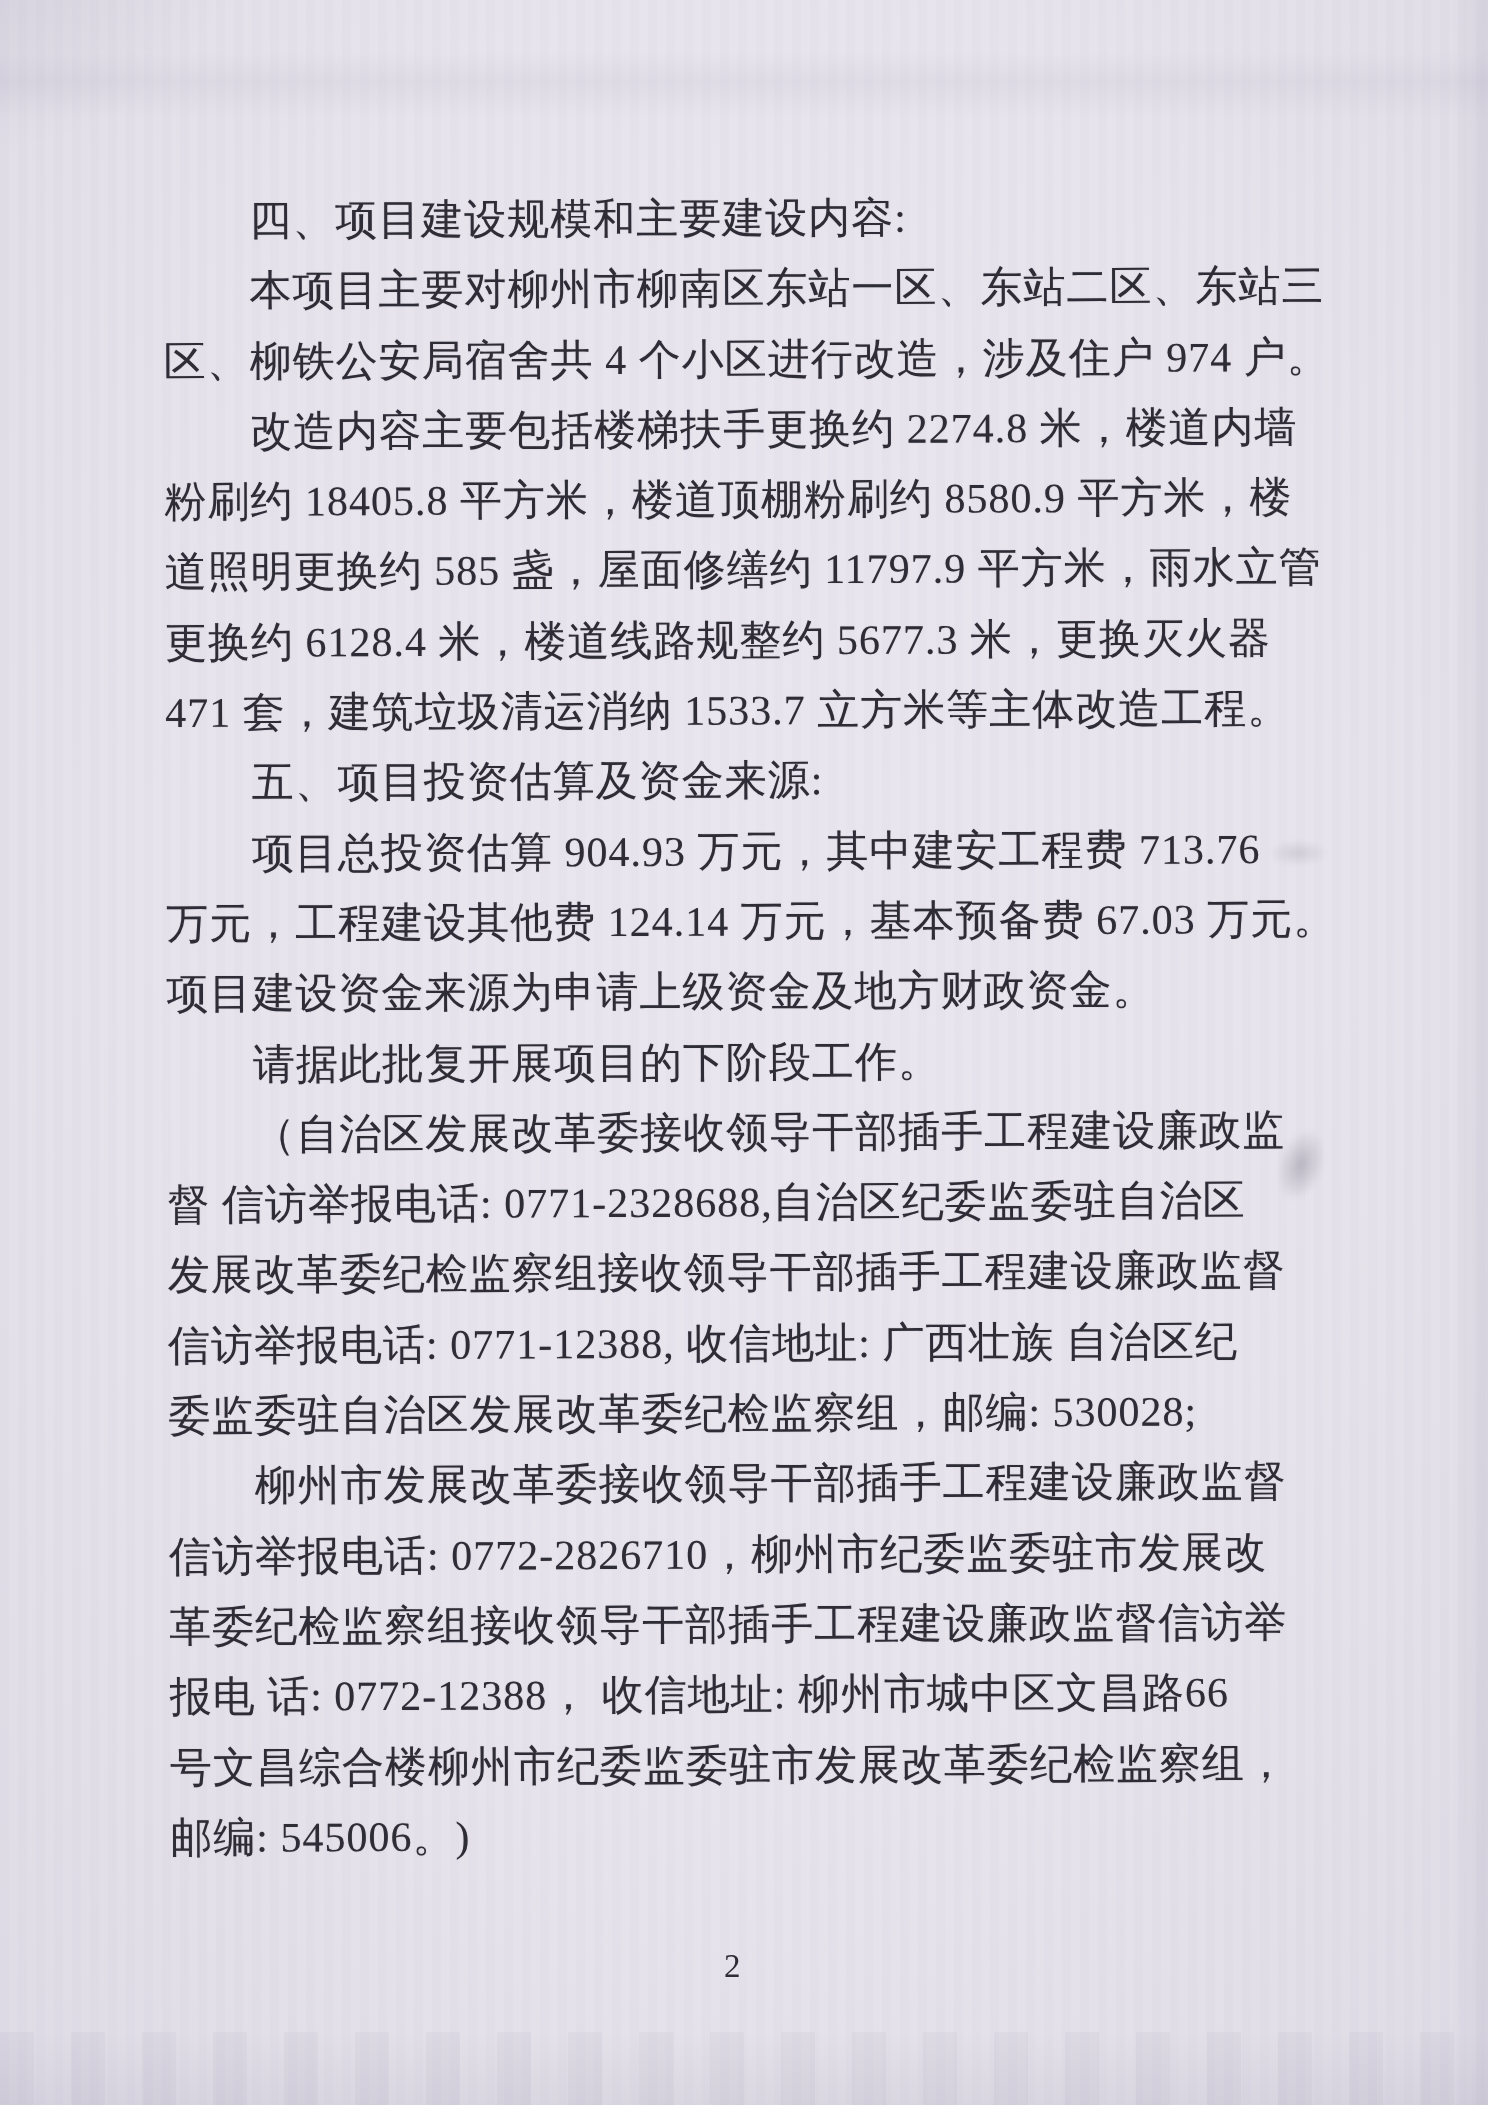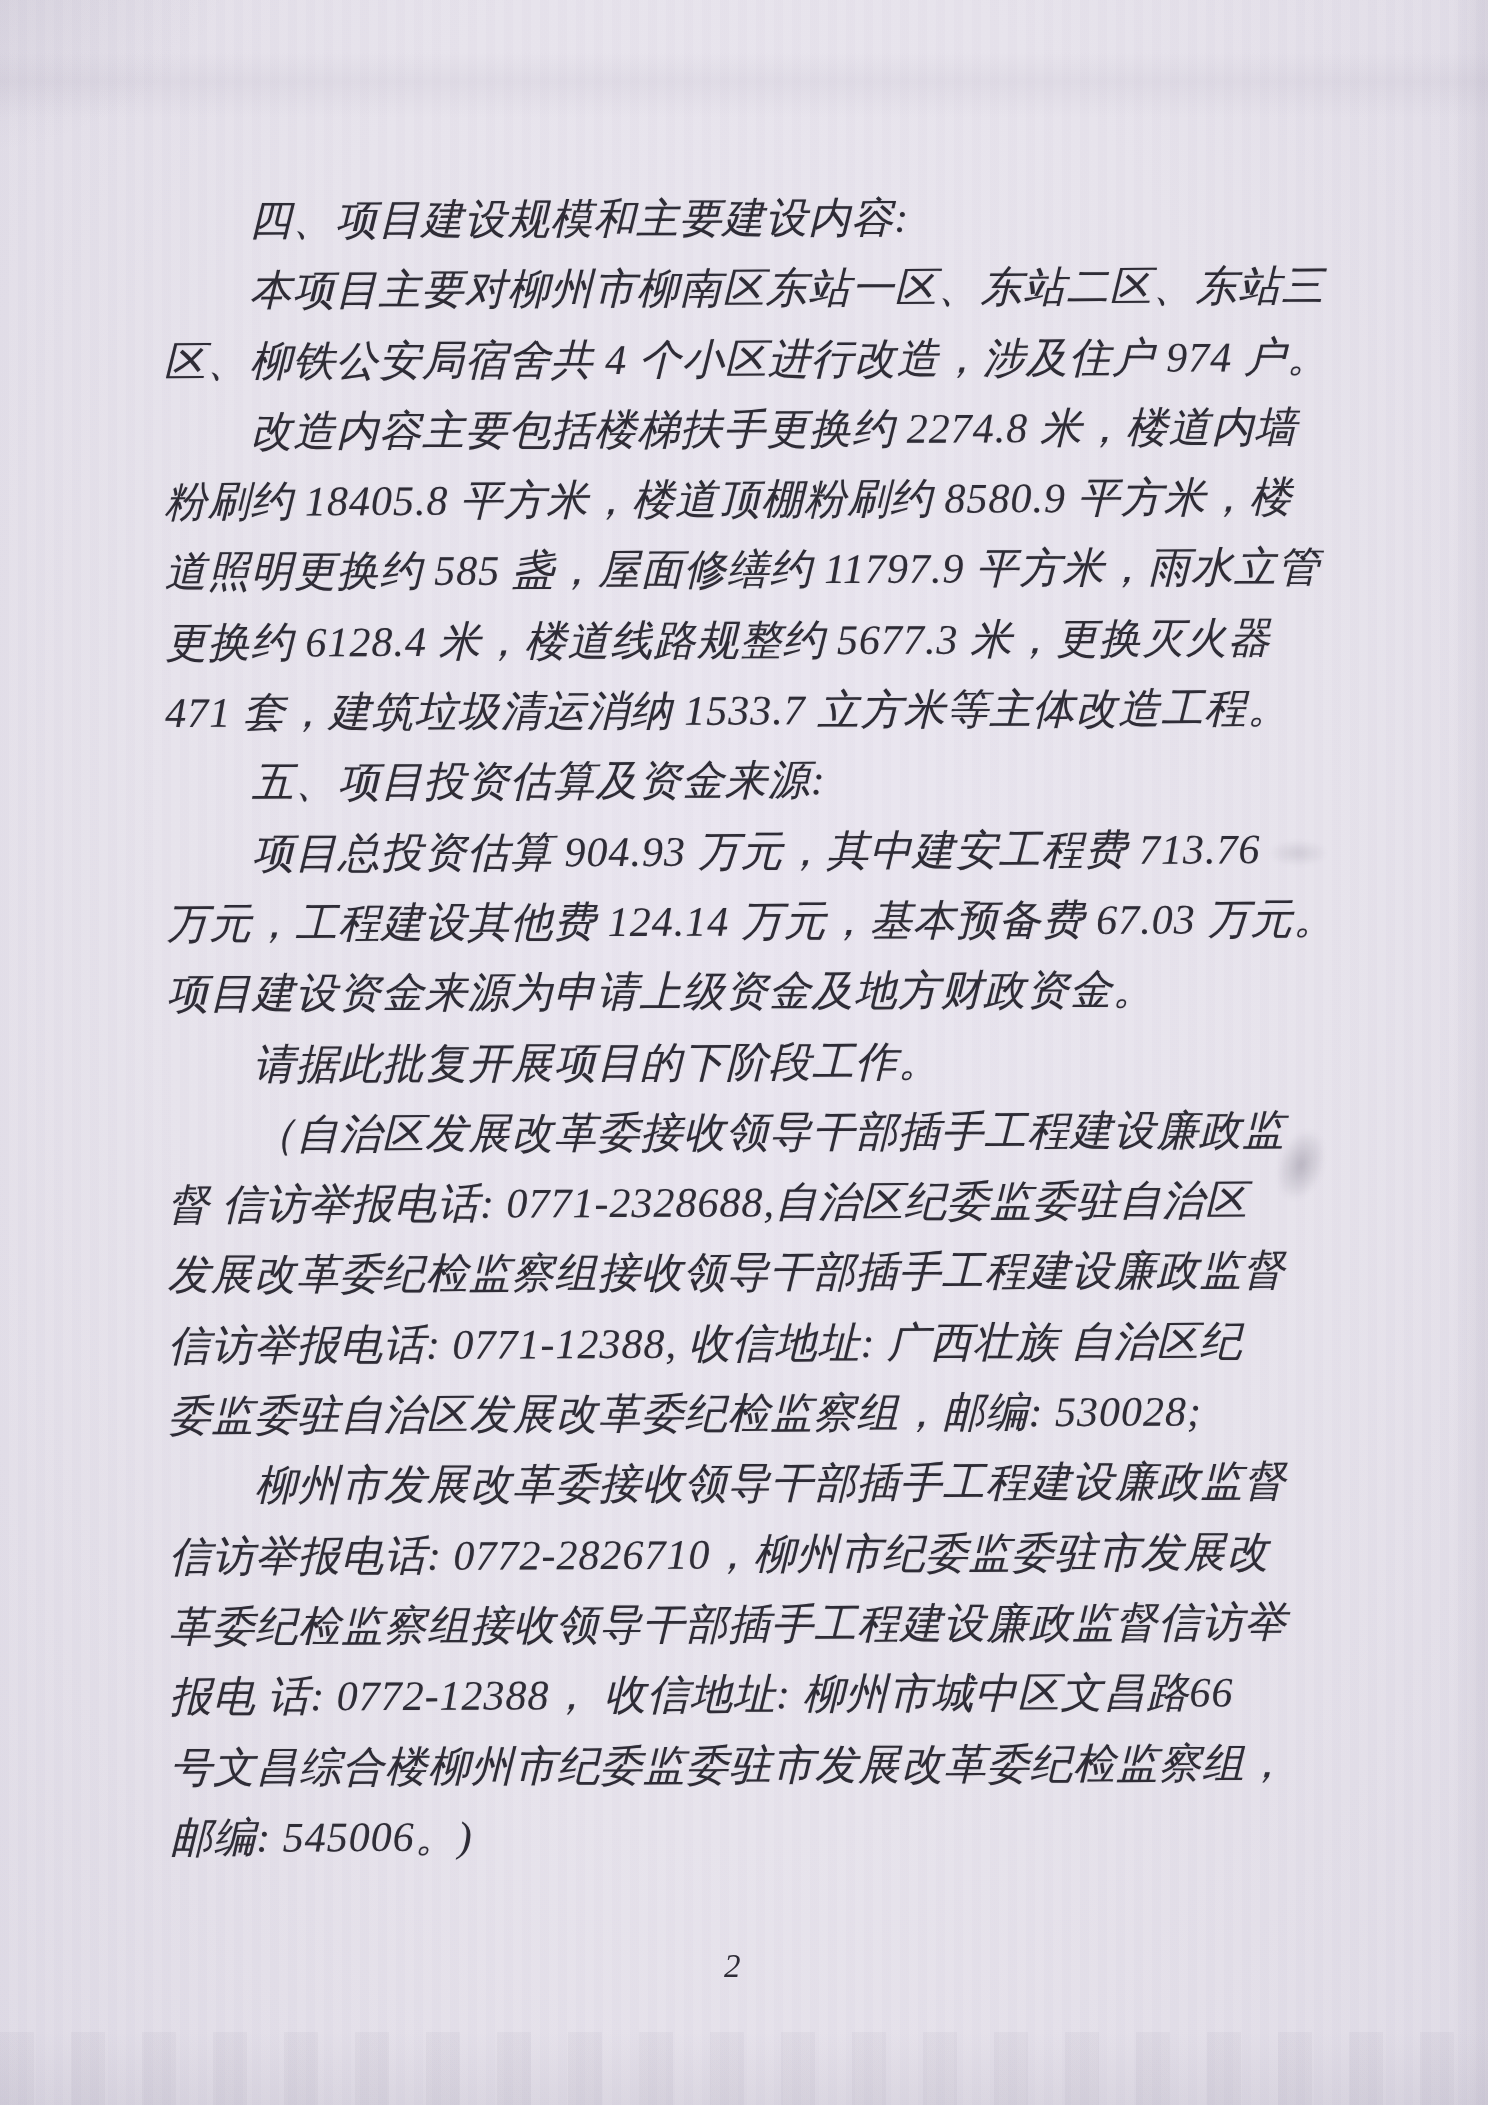--- a/index.html
+++ b/index.html
@@ -12,21 +12,20 @@
     position: relative;
     overflow: hidden;
     font-family: "Liberation Serif", serif;
     background:
       repeating-linear-gradient(90deg, rgba(90,80,120,0.015) 0 9px, rgba(255,255,255,0.02) 9px 18px),
       radial-gradient(ellipse at 50% 42%, #eae6f0 0%, #e7e3ec 55%, #dfdbe6 100%);
   }
   .page {
     position: absolute;
     inset: 0;
-    font-style: italic;
   }
   .text-block {
     position: absolute;
     left: 163px;
     top: 186px;
     width: 1166px;
     transform: rotate(-0.25deg);
     transform-origin: left top;
   }
   .doc-line {

